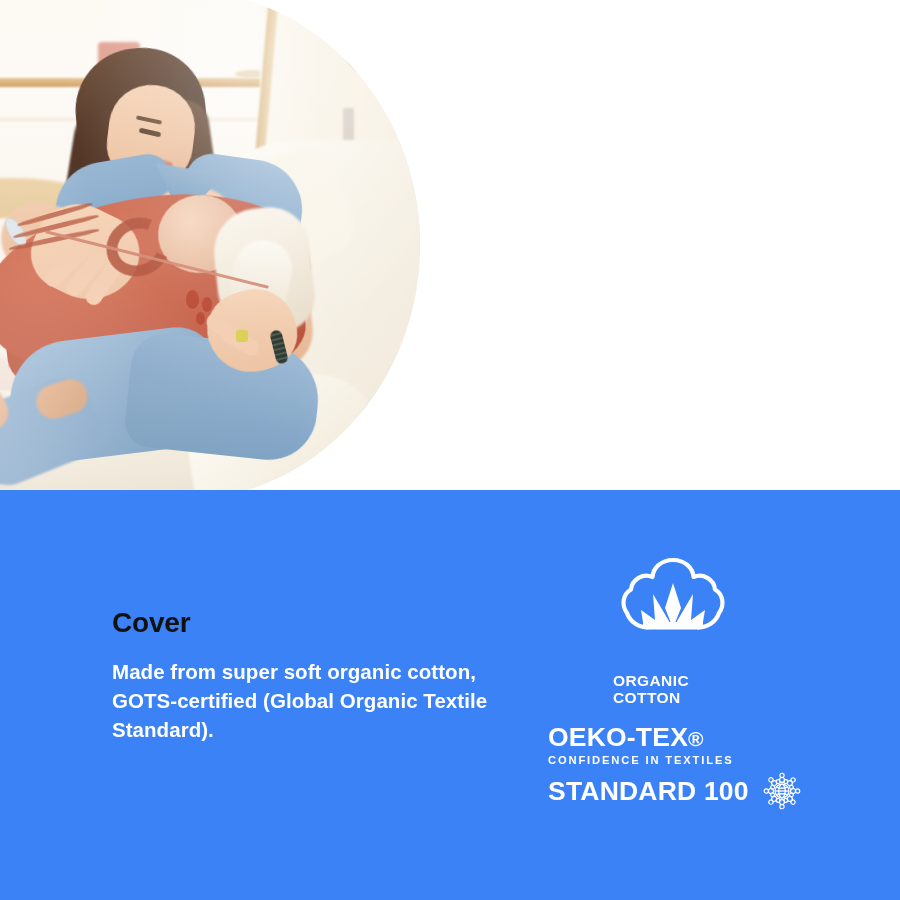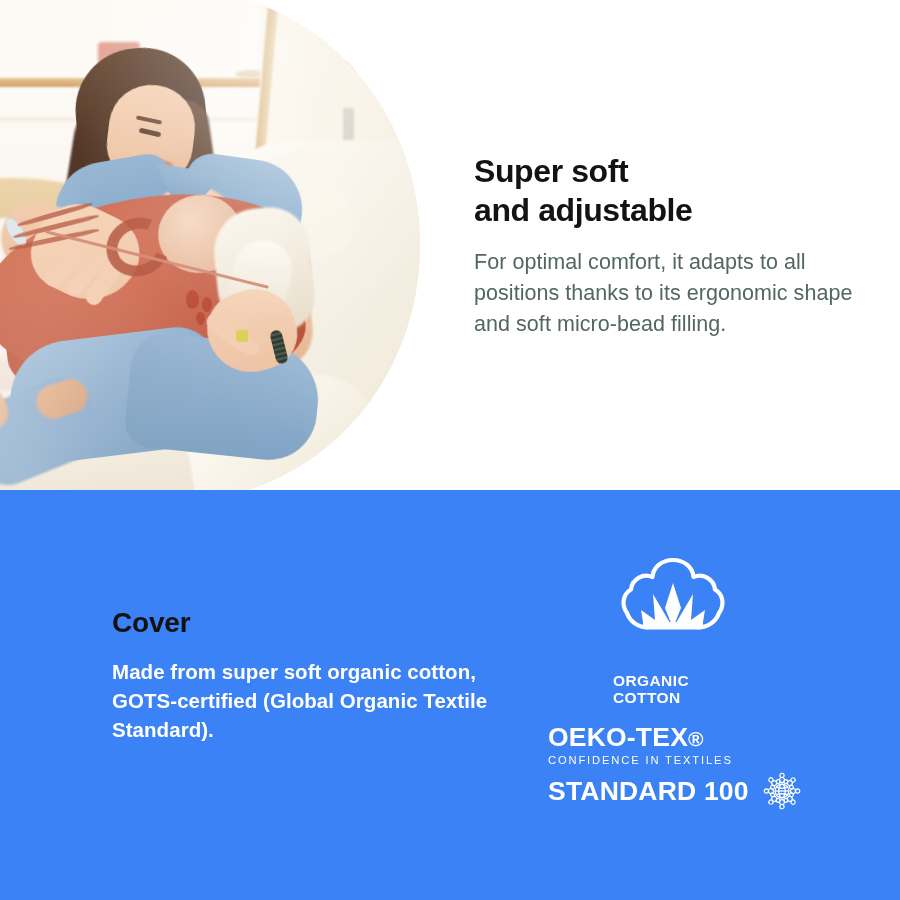--- a/index.html
+++ b/index.html
@@ -342,21 +342,21 @@
   }
   .cert-organic svg { display:block; width:120px; height:125px; }
 
   .cert-oeko { position:absolute; left:0px; top:184px; width:260px; height:80px; }
   .oeko-main {
     font-size:26.5px; font-weight:bold; color:#ffffff;
     letter-spacing:.2px; line-height:1;
   }
   .oeko-main .reg { font-size:21px; }
   .oeko-sub {
-    margin-top:4px; font-size:11.2px; font-weight:normal; color:#ffffff;
+    margin-top:4px; font-size:11.2px; font-weight:bold; color:#ffffff;
     letter-spacing:1.85px; line-height:1;
   }
   .oeko-std-row { display:flex; align-items:center; gap:10px; margin-top:4px; }
   .oeko-std {
     font-size:26.5px; font-weight:bold; color:#ffffff;
     letter-spacing:.2px; line-height:1;
   }
   .oeko-globe { width:46px; height:46px; flex:0 0 auto; margin-top:-2px; }
   .oeko-globe svg { display:block; width:46px; height:46px; }
 </style>
@@ -440,27 +440,20 @@
         <div class="ph-jeans-a"></div>
         <div class="ph-jeans-b"></div>
         <div class="ph-jeans-c"></div>
         <div class="ph-sock"></div>
         <div class="ph-foot"></div>
 
         <div class="ph-soft"></div>
       </div>
     </div>
 
-    <div class="top-text">
-      <div class="top-heading">
-        <div>Super soft</div>
-        <div>and adjustable</div>
-      </div>
-      <p class="top-body">For optimal comfort, it adapts to all positions thanks to its ergonomic shape and soft micro-bead filling.</p>
-    </div>
   </section>
 
   <section class="bottom-section">
 
     <div class="bottom-text">
       <h2 class="bottom-heading">Cover</h2>
       <p class="bottom-body">Made from super soft organic cotton, GOTS-certified (Global Organic Textile Standard).</p>
     </div>
 
     <div class="certs">

